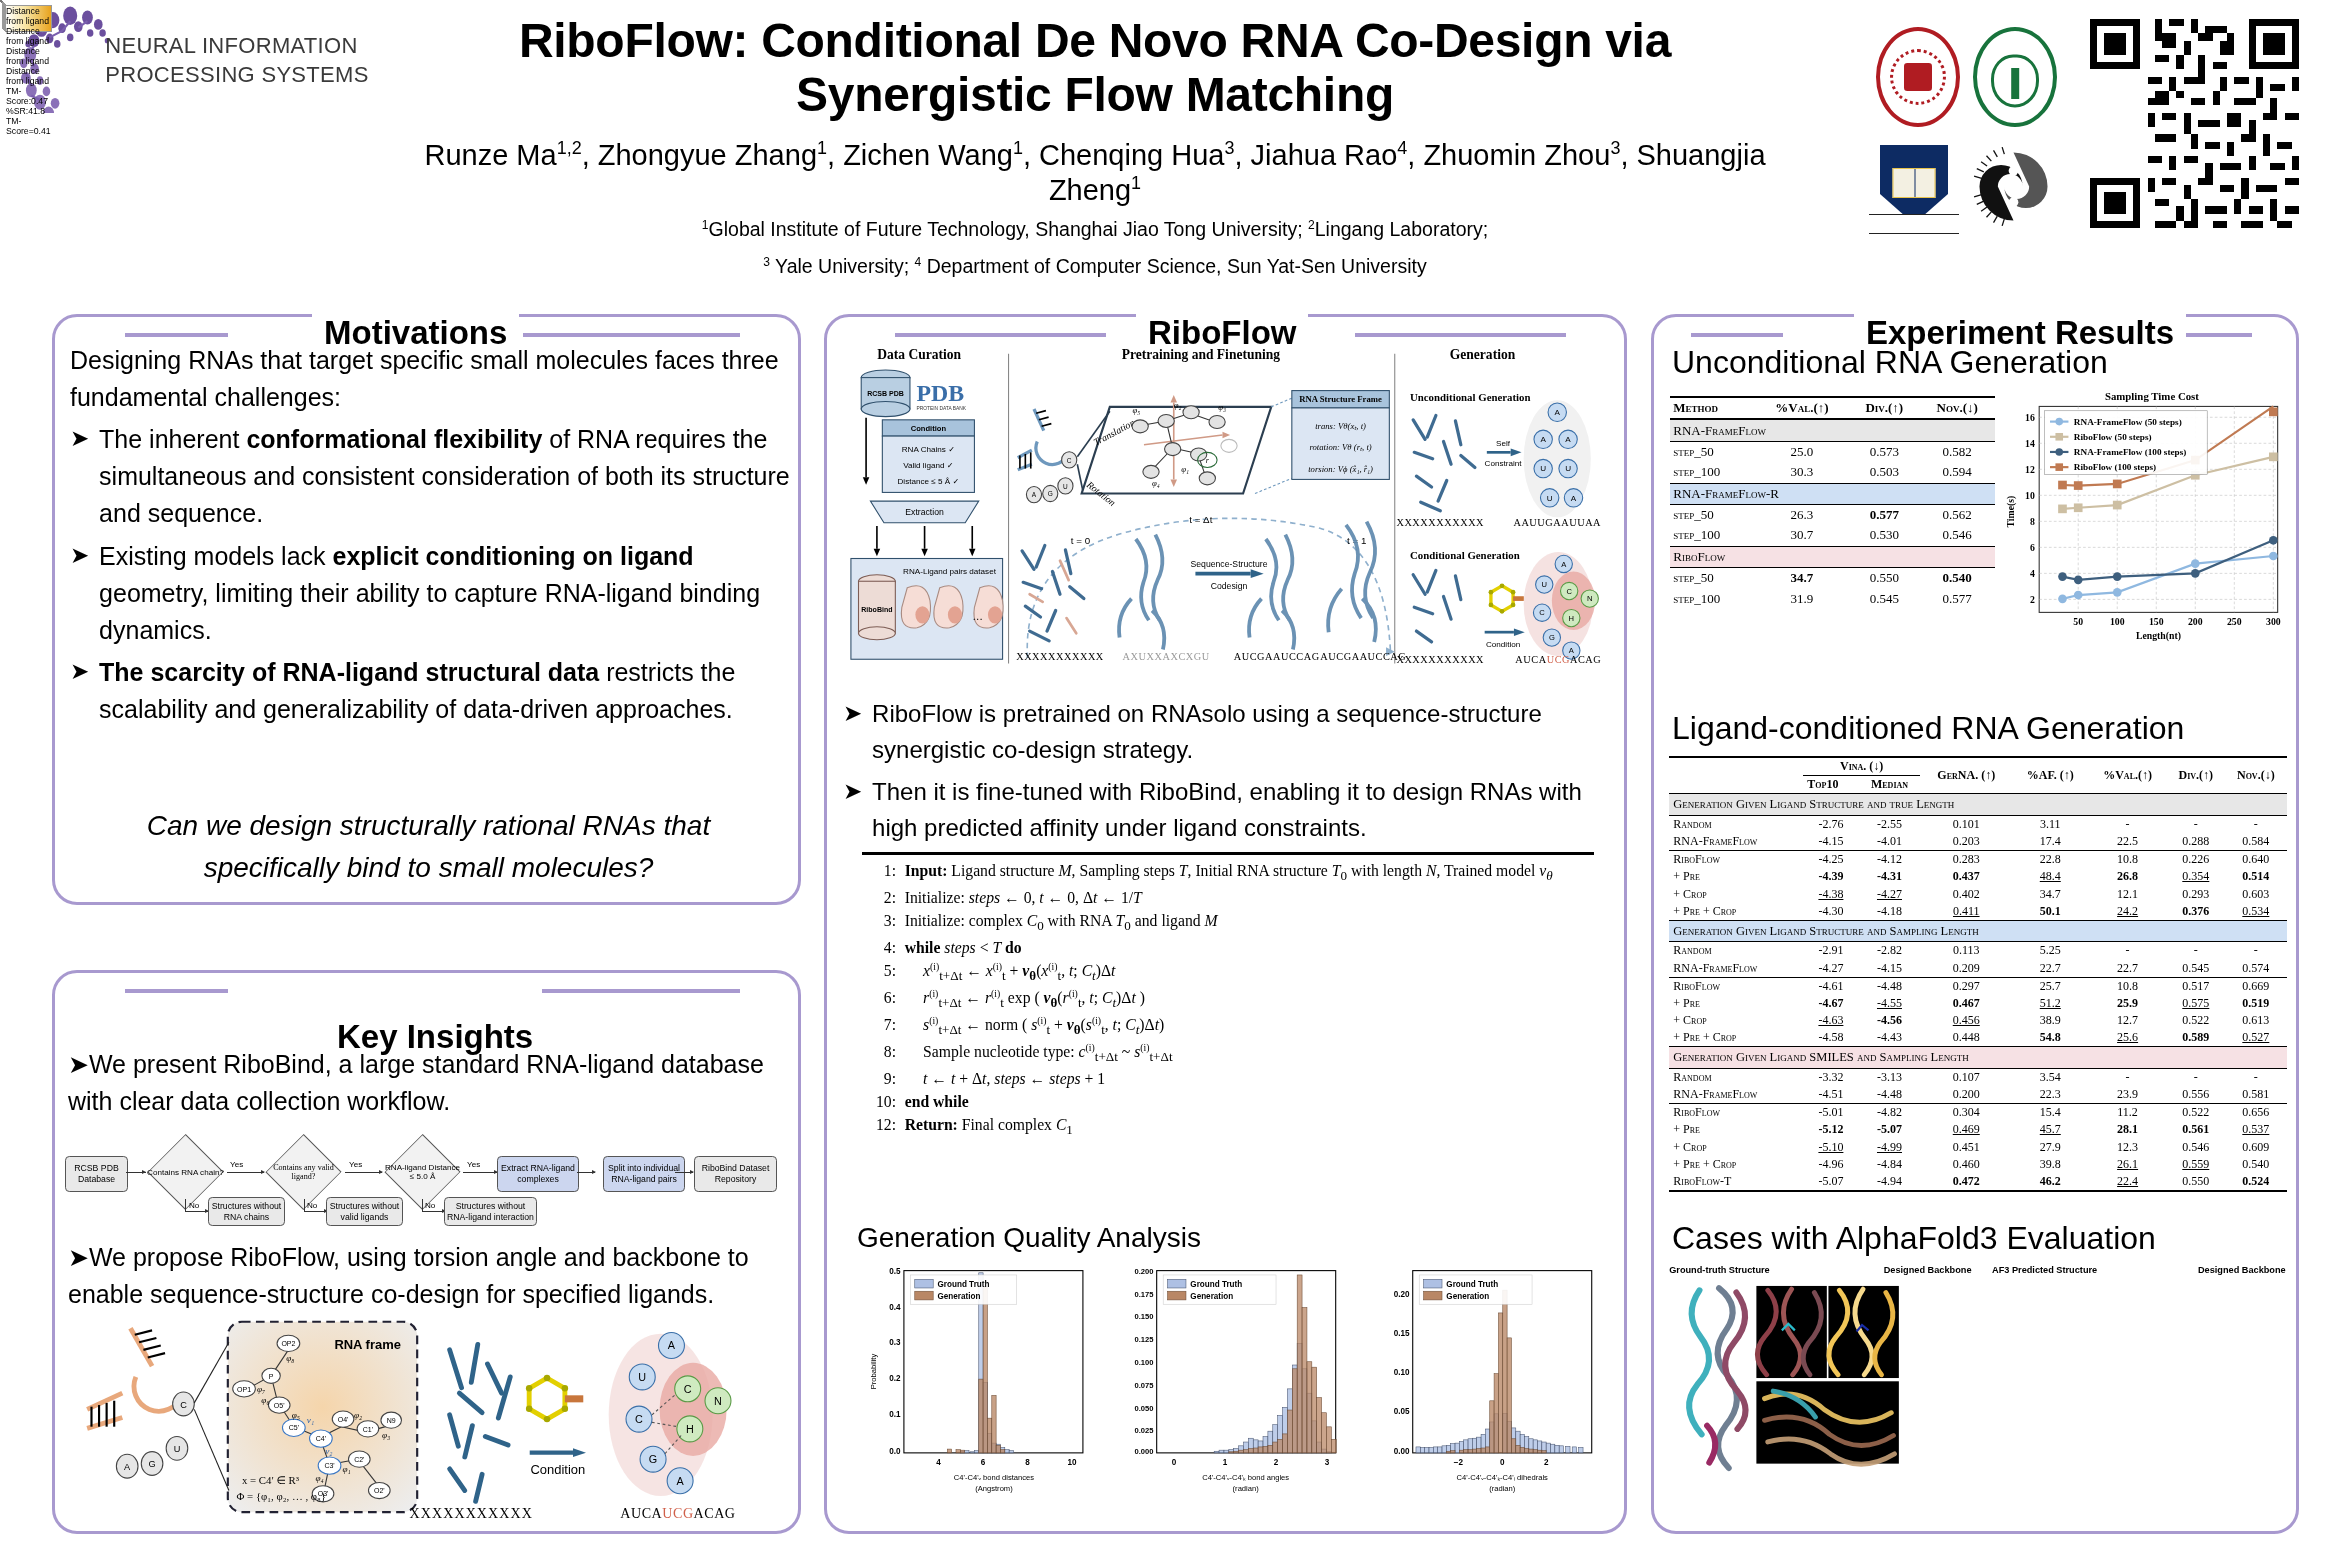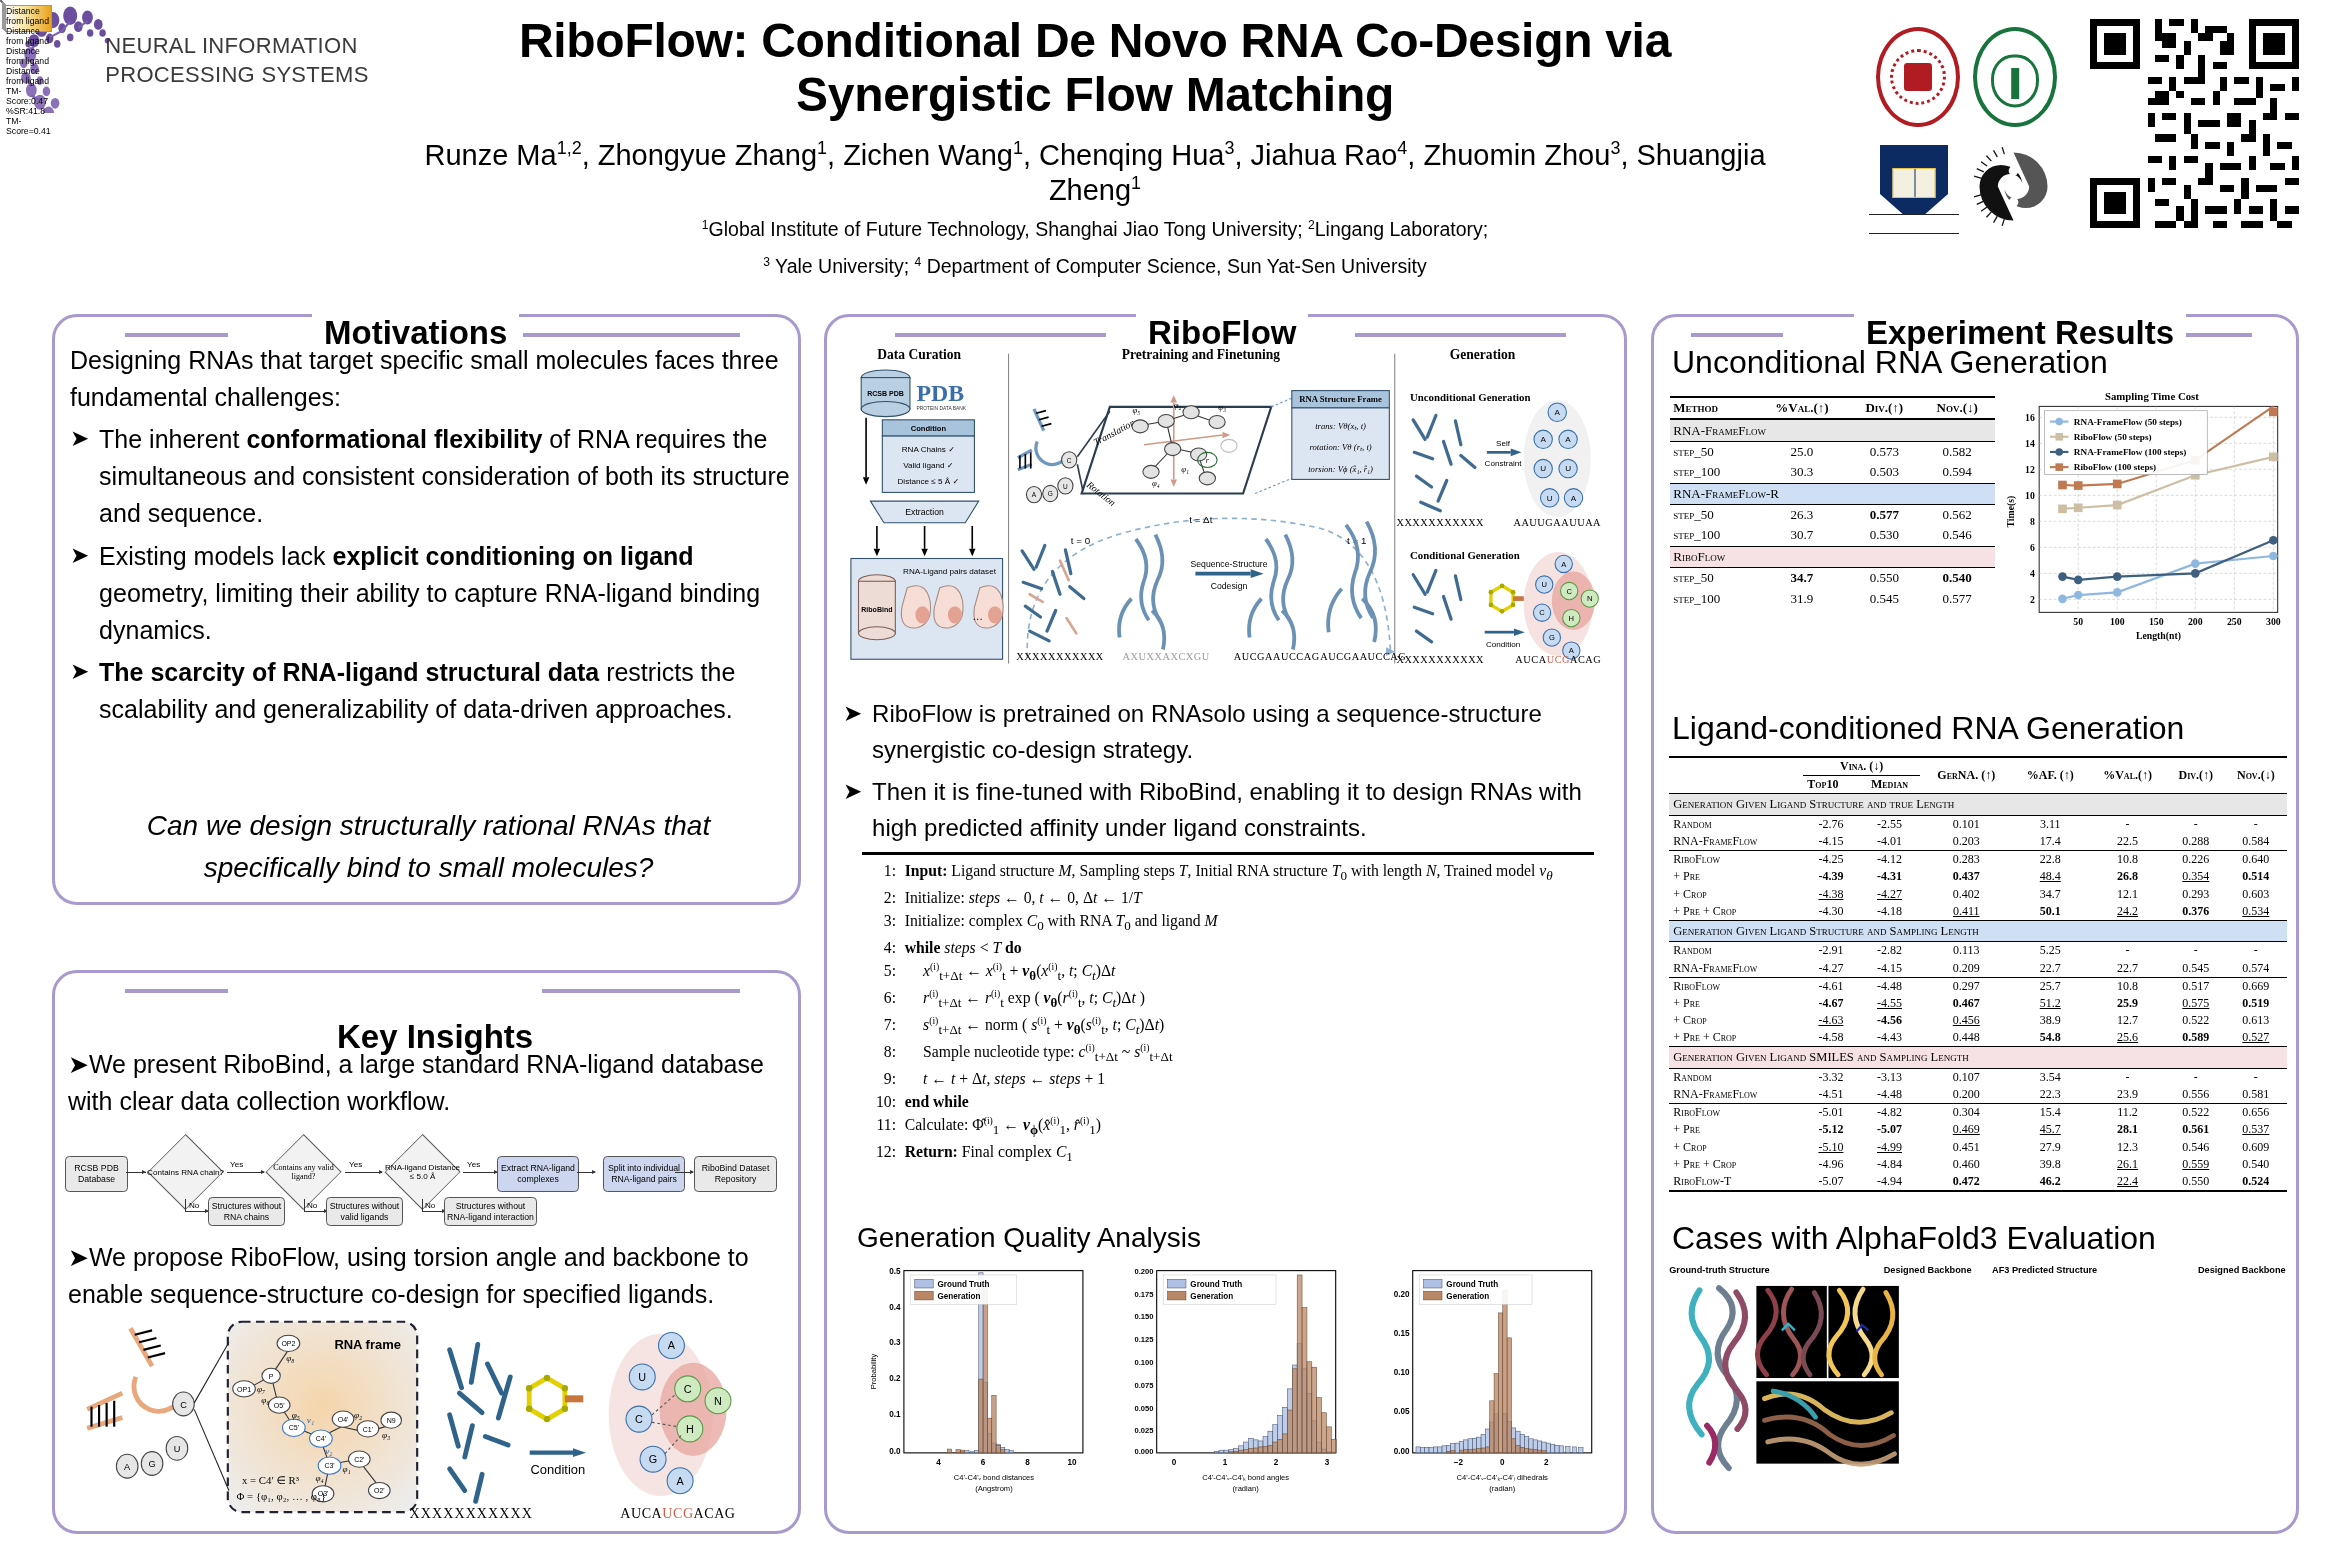--- a/index.html
+++ b/index.html
@@ -878,24 +878,20 @@
       </div>
     <div class="algo-line">
         <span class="algo-n">9:</span>
         <span class="algo-t" style="padding-left:18.4px;"><span class="ital">t</span> ← <span class="ital">t</span> + Δ<span class="ital">t</span>, <span class="ital">steps</span> ← <span class="ital">steps</span> + 1</span>
       </div>
     <div class="algo-line">
         <span class="algo-n">10:</span>
         <span class="algo-t"><b>end while</b></span>
       </div>
     <div class="algo-line">
-        <span class="algo-n">11:</span>
-        <span class="algo-t">Calculate: Φ̂<sup>(i)</sup><sub>1</sub> ← <b><span class="ital">v</span><sub>ϕ</sub></b>(<span class="ital">x̂</span><sup>(i)</sup><sub>1</sub>, <span class="ital">r̂</span><sup>(i)</sup><sub>1</sub>)</span>
-      </div>
-    <div class="algo-line">
         <span class="algo-n">12:</span>
         <span class="algo-t"><b>Return:</b> Final complex <span class="ital">C</span><sub>1</sub></span>
       </div>
   </div>
 </div>
 
 <div id="gqa-title">Generation Quality Analysis</div>
 
 <svg id="gqa-charts" viewBox="0 0 1390 470">
 

